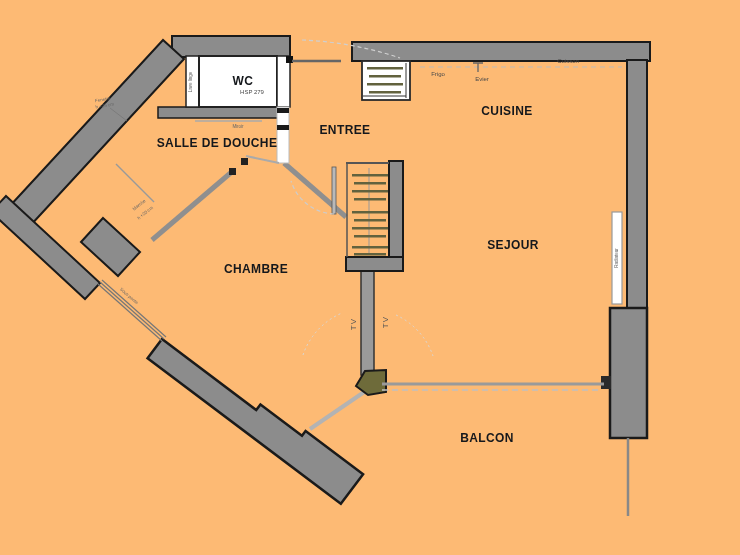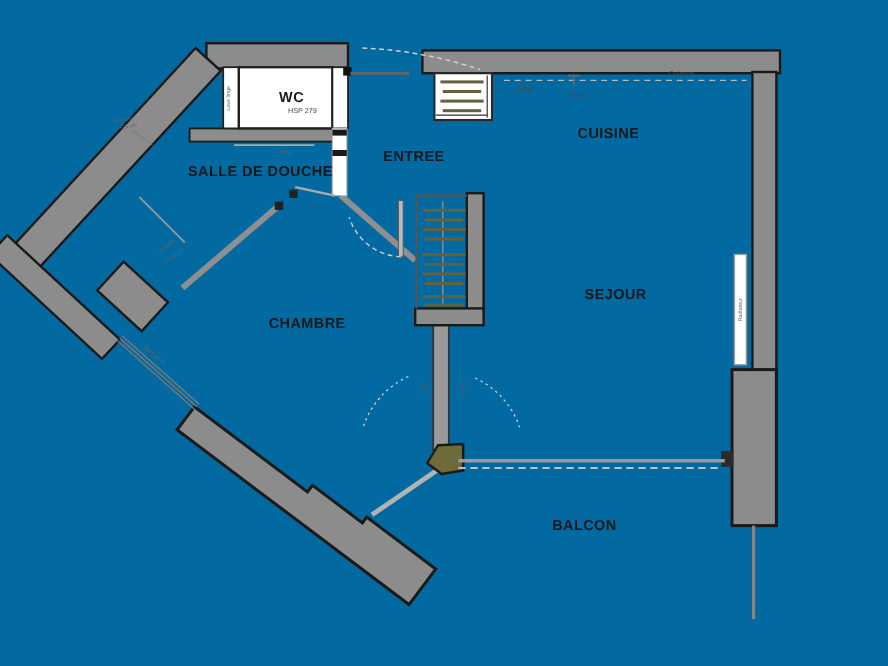--- a/index.html
+++ b/index.html
@@ -1,16 +1,16 @@
 <!DOCTYPE html>
 <html><head>
 <meta charset="utf-8">
 <style>
   html,body{margin:0;padding:0;background:#ffffff;}
-  .stage{width:740px;height:555px;position:relative;background:#0369a1;overflow:hidden;}
+  .stage{width:740px;height:555px;position:relative;background:#fdba74;overflow:hidden;}
   svg{display:block;}
   .room{font-family:"Liberation Sans",sans-serif;font-weight:700;font-size:12px;fill:#15181c;letter-spacing:.4px;}
   .tiny{font-family:"Liberation Sans",sans-serif;font-weight:400;font-size:6px;fill:#4a4a4a;}
   .micro{font-family:"Liberation Sans",sans-serif;font-weight:400;font-size:4.5px;fill:#666;}
 </style>
 </head>
 <body>
 
 <div class="stage">
 <svg width="740" height="555" viewBox="0 0 740 555">

